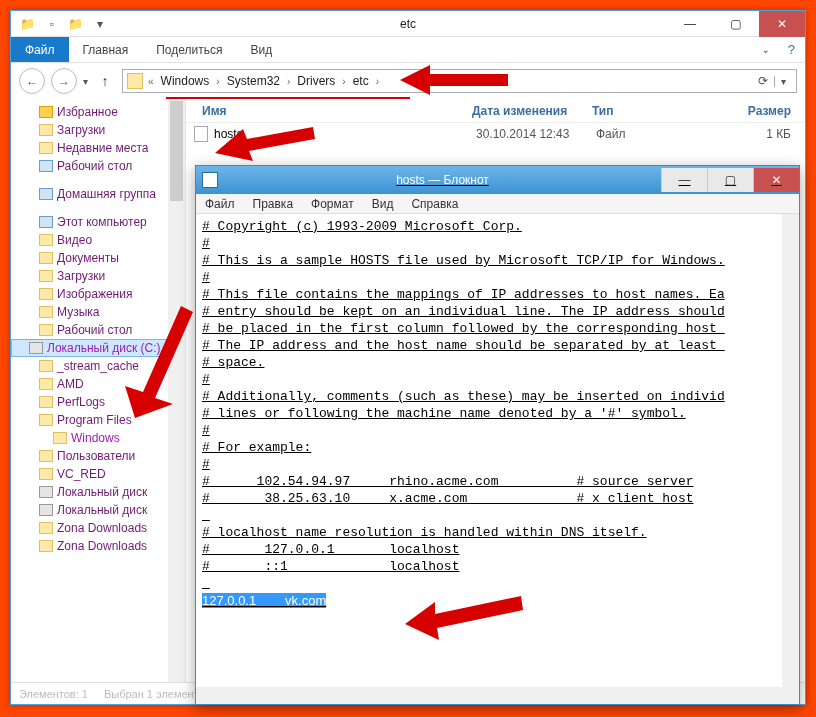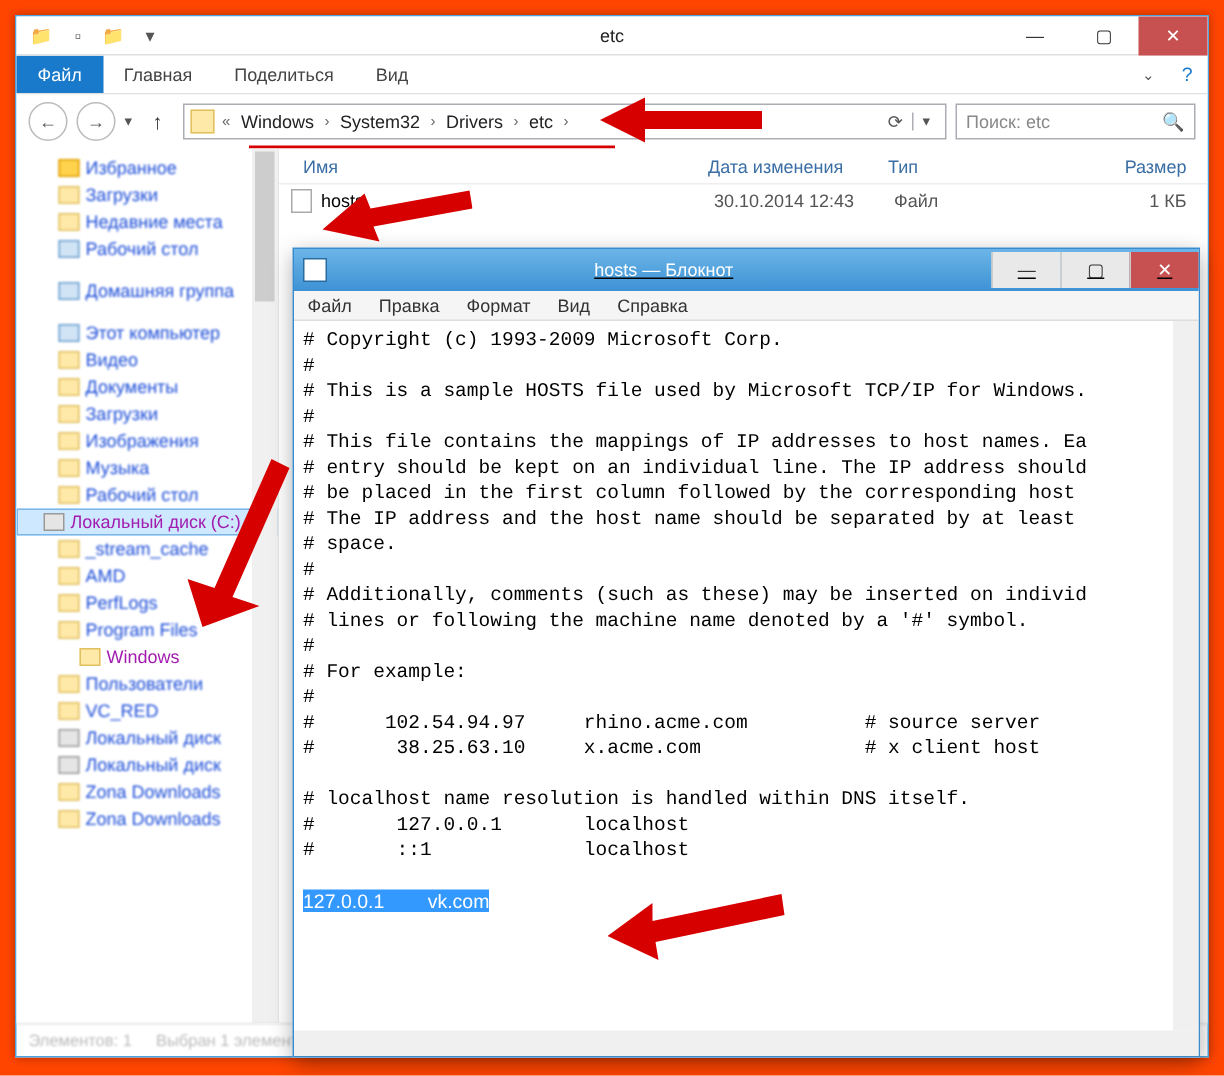--- a/index.html
+++ b/index.html
@@ -37,33 +37,33 @@
 .search { width: 160px; height: 24px; border: 1px solid #abadb3; display: flex; align-items: center; padding: 0 6px; font-size: 12px; color: #888; position: relative; }
 .search-icon { margin-left: auto; color: #888; }
 .underline-red { position: absolute; height: 2px; background: #d60000; }
 
 
 .main { display: flex; height: calc(100% - 26px - 26px - 36px - 22px); }
 .sidebar { width: 175px; background: #fff; border-right: 1px solid #e5e5e5; padding: 4px 0; font-size: 12px; overflow: hidden; position: relative; }
 .sb-scroll { position: absolute; right: 0; top: 0; bottom: 0; width: 17px; background: #f0f0f0; }
 .sb-thumb { position: absolute; right: 2px; top: 2px; width: 13px; height: 100px; background: #cdcdcd; }
 .sb-item { padding: 2px 4px 2px 18px; display: flex; align-items: center; gap: 4px; color: #a21caf; white-space: nowrap; }
-.sb-item.blur { color: #1d4ed8; filter: blur(0.6px); padding-left: 28px; }
+.sb-item.blur { color: #701a75; filter: blur(0.6px); padding-left: 28px; }
 .sb-item.sel { background: #cde8ff; border: 1px solid #7bb6e8; padding: 1px 3px 1px 17px; }
 .sb-indent1 { padding-left: 30px; }
 .sb-indent2 { padding-left: 42px; }
 .sb-ico { width: 14px; height: 12px; background: #ffe9a8; border: 1px solid #e0c060; display: inline-block; }
 .sb-ico.star { background: #ffd24d; border-color: #e0a000; }
 .sb-ico.drive { background: #e5e5e5; border-color: #999; }
 .sb-ico.comp { background: #d0e4f5; border-color: #6a9ed0; }
 
 
 .filepane { flex: 1; background: #fff; position: relative; }
 .cols { height: 24px; display: flex; align-items: center; font-size: 12px; color: #3a6ea5; padding-left: 8px; border-bottom: 1px solid #eee; }
-.col { padding: 0 8px; }
+.col { padding: 0 8px; font-weight: bold; }
 .col.name { width: 270px; }
 .col.date { width: 120px; }
 .col.type { width: 100px; }
 .col.size { flex: 1; text-align: right; padding-right: 14px; }
 .row { height: 22px; display: flex; align-items: center; font-size: 12px; padding-left: 8px; }
 .row .file-ico { width: 14px; height: 16px; background: #fff; border: 1px solid #aaa; margin-right: 6px; }
 .row .cell-name { width: 262px; }
 .row .cell-date { width: 120px; color: #555; }
 .row .cell-type { width: 100px; color: #555; }
 .row .cell-size { flex: 1; text-align: right; padding-right: 14px; color: #555; }
@@ -77,21 +77,21 @@
 
 .notepad { position: absolute; left: 195px; top: 165px; width: 605px; height: 540px; background: #fff; border: 1px solid #3a8bce; box-shadow: 0 4px 14px rgba(0,0,0,.35); }
 .np-title { height: 28px; background: #4fa3e0; background: linear-gradient(#6cb5e8,#3d92d4); display: flex; align-items: center; position: relative; text-decoration: underline; }
 .np-title-ico { width: 16px; height: 16px; margin: 0 6px; background: #fff; border: 1px solid #2a6ca0; }
 .np-title-text { flex: 1; text-align: center; font-size: 12px; color: #fff; }
 .np-controls { display: flex; }
 .np-btn { width: 46px; height: 24px; display: flex; align-items: center; justify-content: center; font-size: 12px; color: #333; background: #e9e9e9; border-left: 1px solid #ccc; }
 .np-close { background: #c75050; color: #fff; }
 .np-menu { height: 20px; display: flex; align-items: center; font-size: 12px; background: #f5f5f5; border-bottom: 1px solid #ddd; }
 .np-menu span { padding: 0 9px; color: #333; }
-.np-body { height: calc(100% - 28px - 20px); overflow: auto; padding: 4px 6px; font-family: Consolas, "Courier New", monospace; font-size: 13px; line-height: 17px; color: #000; white-space: pre; position: relative; }
+.np-body { height: calc(100% - 28px - 20px); overflow: auto; padding: 4px 6px; font-family: Consolas, "Courier New", monospace; font-size: 13px; line-height: 17px; color: #000; white-space: pre; position: relative; text-decoration: underline; }
 .np-sel { background: #3399ff; color: #fff; }
 .np-scroll-v { position: absolute; right: 0; top: 48px; bottom: 17px; width: 17px; background: #f0f0f0; }
 .np-scroll-h { position: absolute; left: 0; right: 17px; bottom: 0; height: 17px; background: #f0f0f0; }
 .np-corner { position: absolute; right: 0; bottom: 0; width: 17px; height: 17px; background: #f0f0f0; }
 
 
 .arrow { position: absolute; pointer-events: none; }
 .arrow svg { display: block; }
 </style>
 </head>
@@ -135,24 +135,20 @@
       <span class="bc-chev">›</span>
       <span class="bc-seg">System32</span>
       <span class="bc-chev">›</span>
       <span class="bc-seg">Drivers</span>
       <span class="bc-chev">›</span>
       <span class="bc-seg">etc</span>
       <span class="bc-chev">›</span>
       <span class="bc-refresh">⟳</span>
       <span class="bc-dd">▾</span>
     </div>
-    <div class="search">
-      <span>Поиск: etc</span>
-      <span class="search-icon">🔍</span>
-    </div>
   </div>
   <div class="underline-red" style="left:155px; top:86px; width:244px;"></div>
 
   <div class="main">
 
     <div class="sidebar">
       <div class="sb-item blur">
           <span class="sb-ico star"></span>
           <span>Избранное</span>
         </div>

